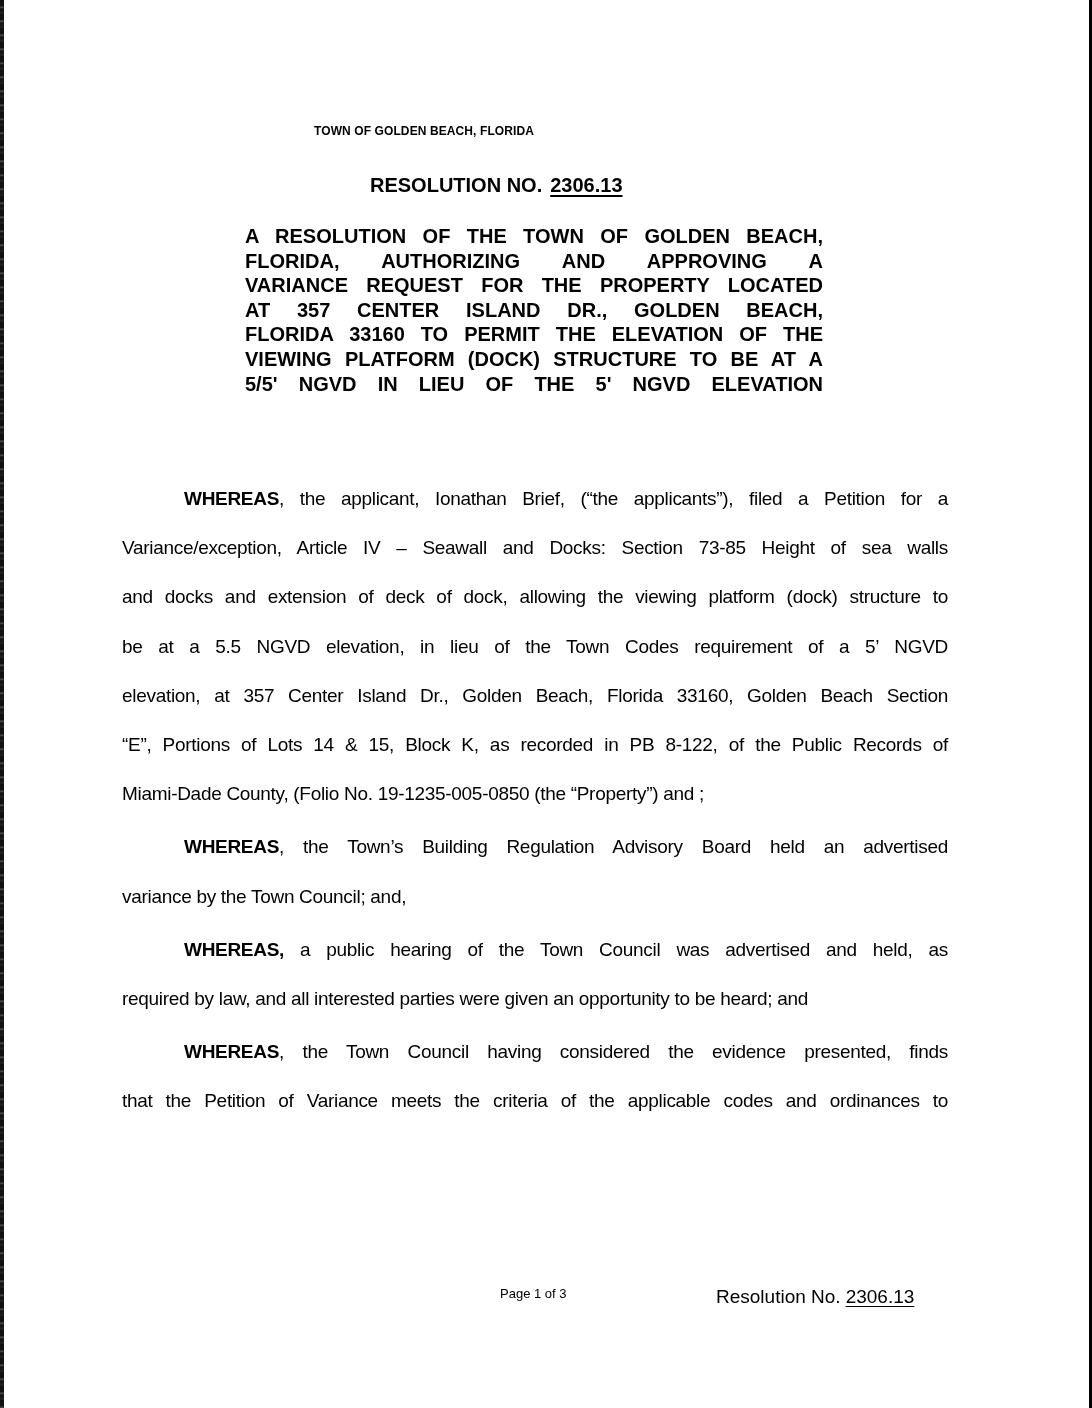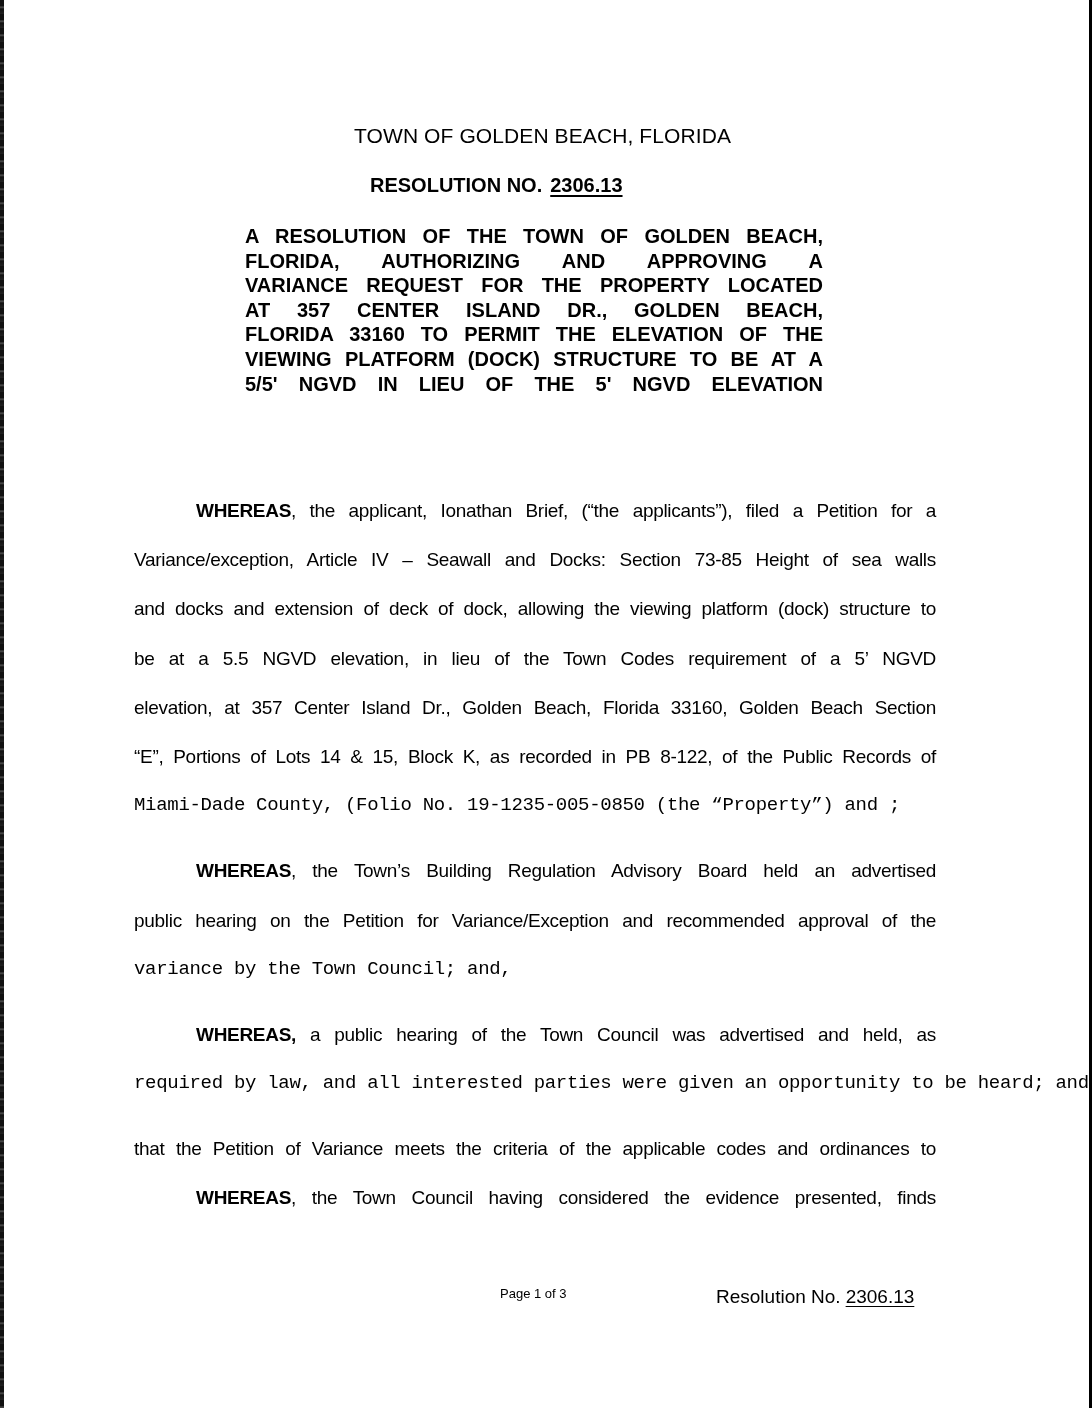--- a/index.html
+++ b/index.html
@@ -23,25 +23,24 @@
     }
     .scan-edge-right {
       position: absolute;
       left: 1089px; top: 0;
       width: 3px; height: 1408px;
       background: #000;
     }
     .title {
       position: absolute;
       left: 314px; top: 124px;
-      font-size: 21px;
-      font-weight: normal;
+      font-size: 12px;
+      font-weight: bold;
       letter-spacing: 0.1px;
       white-space: nowrap;
-      margin-left: 40px;
     }
     .resno {
       position: absolute;
       left: 370px; top: 174px;
       font-size: 20px;
       font-weight: bold;
       white-space: nowrap;
     }
     .resno .num {
       text-decoration: underline;
@@ -68,35 +67,34 @@
     }
     .body {
       position: absolute;
       left: 118px; top: 470px;
       width: 834px;
       font-size: 19px;
       line-height: 49.2px;
       letter-spacing: -0.3px;
     }
     .para {
-      margin: 16px;
+      margin: 4px;
     }
     .para .line {
       display: block;
       white-space: nowrap;
       text-align: justify;
       text-align-last: justify;
       height: 49.2px;
     }
     .para .line.first {
       padding-left: 62px;
     }
     .para .line.last {
       text-align-last: left;
-      font-family: Liberation Mono, monospace;
     }
     .lead {
       font-weight: bold;
     }
     .footer-page {
       position: absolute;
       left: 500px; top: 1286px;
       font-size: 13px;
       white-space: nowrap;
     }
@@ -141,32 +139,31 @@
     <span class="line">Variance/exception,  Article IV – Seawall and Docks:  Section 73-85  Height of sea walls</span>
     <span class="line">and docks and extension of deck of dock, allowing the viewing platform (dock) structure to</span>
     <span class="line">be at a 5.5 NGVD elevation,   in lieu of the Town Codes requirement of a 5’ NGVD</span>
     <span class="line">elevation,  at 357 Center Island Dr., Golden Beach, Florida 33160, Golden Beach Section</span>
     <span class="line">“E”, Portions of Lots 14 &amp; 15, Block K,  as recorded in PB 8-122, of the Public Records of</span>
     <span class="line last">Miami-Dade County, (Folio No. 19-1235-005-0850 (the “Property”) and ;</span>
   </div>
 
   <div class="para">
     <span class="line first"><span class="lead">WHEREAS</span><span>, the Town’s Building Regulation Advisory Board held an advertised</span></span>
-    <span class="line">public hearing on the Petition for Variance/Exception and recommended approval of the</span>
     <span class="line last">variance by the Town Council; and,</span>
   </div>
 
   <div class="para">
     <span class="line first"><span class="lead">WHEREAS,</span><span> a public hearing of the Town Council was advertised and held, as</span></span>
     <span class="line last">required by law, and all interested parties were given an opportunity to be heard; and</span>
   </div>
 
   <div class="para">
+    <span class="line first"><span class="lead">WHEREAS</span><span>, the Town Council having considered the evidence presented, finds</span></span>
     <span class="line">that the Petition of Variance meets the criteria of the applicable codes and ordinances to</span>
-    <span class="line first"><span class="lead">WHEREAS</span><span>, the Town Council having considered the evidence presented, finds</span></span>
   </div>
 
 </div>
 
 <div class="footer-page">Page 1 of 3</div>
 <div class="footer-res">
   <span>Resolution No.</span><span class="num">2306.13</span>
 </div>
 
 </body></html>

